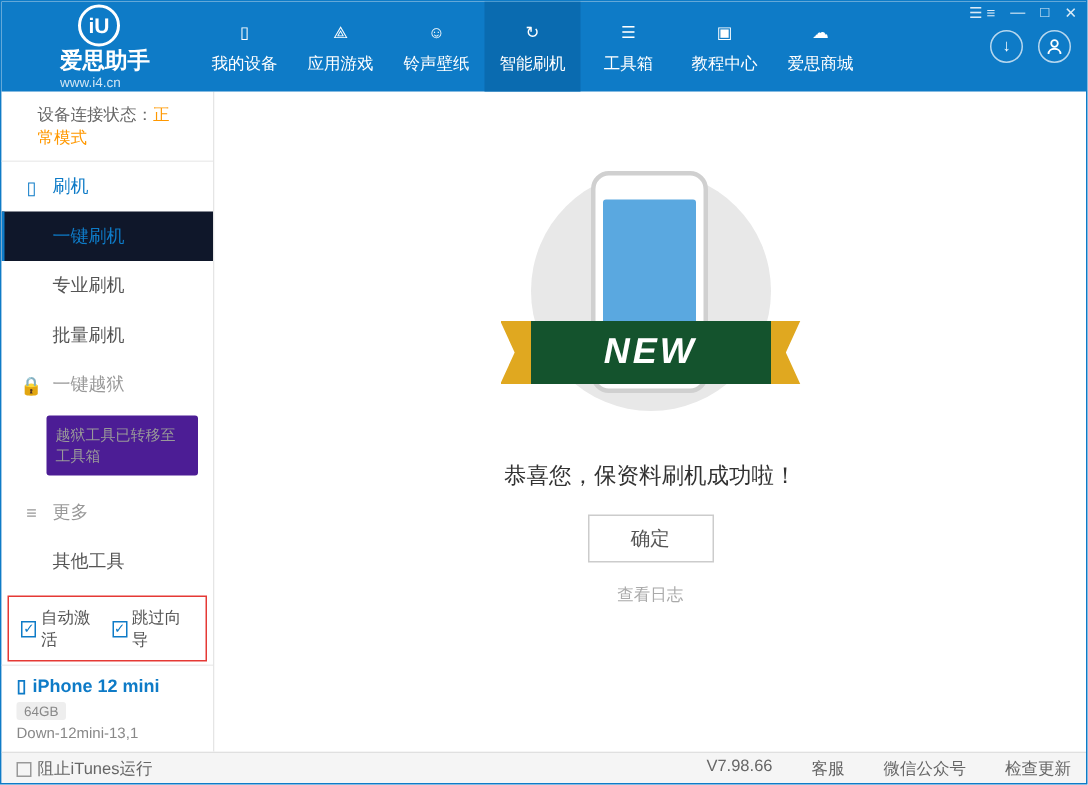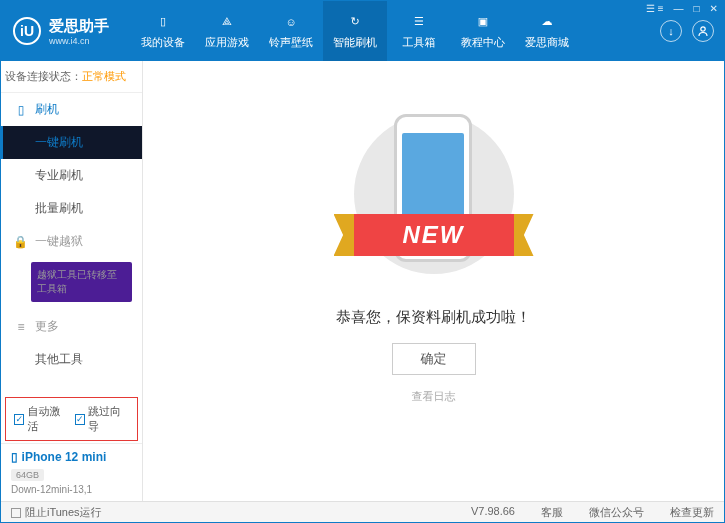--- a/index.html
+++ b/index.html
@@ -1,33 +1,33 @@
 <!DOCTYPE html>
 <html><head>
 <meta charset="utf-8">
 <style>
 * { margin: 0; padding: 0; box-sizing: border-box; font-family: "Microsoft YaHei", sans-serif; }
 body { background: #f5f5f5; width: 725px; height: 523px; overflow: hidden; border: 1px solid #0e7bc7; }
 .header { background: #0e7bc7; height: 60px; display: flex; align-items: center; color: #fff; position: relative; }
-.logo { display: flex; align-items: center; padding: 0 12px; min-width: 130px; }
+.logo { display: flex; align-items: center; padding: 0 12px; min-width: 130px; flex-direction: column; }
 .logo-icon { width: 28px; height: 28px; border: 2px solid #fff; border-radius: 50%; display: flex; align-items: center; justify-content: center; font-weight: bold; font-size: 14px; }
 .logo-text { margin-left: 8px; }
 .logo-title { font-size: 15px; font-weight: bold; }
 .logo-url { font-size: 9px; opacity: 0.8; }
 .tabs { display: flex; height: 100%; flex: 1; }
 .tab { width: 64px; display: flex; flex-direction: column; align-items: center; justify-content: center; font-size: 11px; cursor: pointer; gap: 4px; }
 .tab.active { background: #0a6bb0; }
 .tab-icon { width: 20px; height: 18px; display: flex; align-items: center; justify-content: center; }
 .header-right { display: flex; align-items: center; gap: 10px; padding-right: 10px; }
 .circle-btn { width: 22px; height: 22px; border: 1.5px solid rgba(255,255,255,0.7); border-radius: 50%; display: flex; align-items: center; justify-content: center; cursor: pointer; color: #fff; font-size: 11px; }
 .win-controls { position: absolute; top: 2px; right: 4px; display: flex; gap: 6px; font-size: 10px; color: rgba(255,255,255,0.85); }
 .win-controls span { cursor: pointer; padding: 0 2px; }
 .body { display: flex; height: 440px; }
 .sidebar { width: 142px; background: #fff; border-right: 1px solid #e5e5e5; display: flex; flex-direction: column; }
-.status-bar { padding: 8px 4px; font-size: 11px; color: #666; border-bottom: 1px solid #eee; }
+.status-bar { padding: 8px 24px; font-size: 11px; color: #666; border-bottom: 1px solid #eee; }
 .status-val { color: #ff9800; }
 .menu { flex: 1; overflow-y: auto; font-size: 12px; }
 .menu-section { padding: 8px 14px; color: #0e7bc7; display: flex; align-items: center; gap: 8px; cursor: pointer; }
 .menu-section.gray { color: #999; }
 .menu-item { padding: 8px 10px 8px 34px; color: #555; cursor: pointer; }
 .menu-item.active { background: #0f172a; color: #0e7bc7; border-left: 2px solid #0e7bc7; padding-left: 32px; }
 .menu-note { margin: 4px 10px 8px 30px; padding: 6px; background: #4c1d95; color: #999; font-size: 10px; border-radius: 2px; }
 .checkbox-row { padding: 6px 8px; display: flex; gap: 6px; font-size: 11px; border: 1.5px solid #e53935; margin: 2px 4px; }
 .checkbox-item { display: flex; align-items: center; gap: 3px; color: #555; cursor: pointer; }
 .chk { width: 11px; height: 11px; border: 1px solid #0e7bc7; display: inline-flex; align-items: center; justify-content: center; color: #0e7bc7; font-size: 9px; }
@@ -35,21 +35,21 @@
 .device-name { color: #0e7bc7; font-size: 12px; font-weight: bold; display: flex; align-items: center; gap: 4px; }
 .device-badge { display: inline-block; background: #eee; color: #888; font-size: 9px; padding: 1px 5px; border-radius: 2px; margin-top: 2px; text-align: center; }
 .device-sub { color: #888; font-size: 10px; margin-top: 2px; }
 .main { flex: 1; background: #fff; display: flex; flex-direction: column; align-items: center; padding-top: 45px; }
 .phone-img { position: relative; width: 180px; height: 180px; }
 .bg-circle { position: absolute; width: 160px; height: 160px; background: #e8e8e8; border-radius: 50%; left: 10px; top: 8px; }
 .phone { position: absolute; width: 78px; height: 148px; background: #fff; border: 3px solid #d0d0d0; border-radius: 12px; left: 50px; top: 8px; }
 .phone-screen { position: absolute; background: #5aa8e0; left: 5px; right: 5px; top: 16px; bottom: 18px; border-radius: 2px; }
 .phone-home { position: absolute; width: 9px; height: 9px; border: 1.5px solid #ccc; border-radius: 50%; bottom: 4px; left: 50%; transform: translateX(-50%); }
 .ribbon { position: absolute; bottom: 30px; left: -10px; right: -10px; height: 42px; }
-.ribbon-mid { position: absolute; left: 20px; right: 20px; height: 100%; background: #ef4444; display: flex; align-items: center; justify-content: center; color: #fff; font-weight: 900; font-size: 24px; font-style: italic; letter-spacing: 2px; }
+.ribbon-mid { position: absolute; left: 20px; right: 20px; height: 100%; background: #14532d; display: flex; align-items: center; justify-content: center; color: #fff; font-weight: 900; font-size: 24px; font-style: italic; letter-spacing: 2px; }
 .ribbon-l, .ribbon-r { position: absolute; width: 24px; height: 100%; background: #e0a820; }
 .ribbon-l { left: 0; clip-path: polygon(0 0, 100% 0, 100% 100%, 0 100%, 40% 50%); }
 .ribbon-r { right: 0; clip-path: polygon(0 0, 100% 0, 60% 50%, 100% 100%, 0 100%); }
 .success-text { margin-top: 22px; font-size: 15px; color: #333; }
 .ok-btn { margin-top: 16px; padding: 6px 28px; border: 1px solid #ccc; background: #fff; font-size: 13px; color: #555; cursor: pointer; }
 .log-link { margin-top: 14px; font-size: 11px; color: #aaa; cursor: pointer; }
 .footer { height: 22px; background: #f5f5f5; border-top: 1px solid #e0e0e0; display: flex; align-items: center; font-size: 11px; color: #666; padding: 0 10px; }
 .footer-chk { display: flex; align-items: center; gap: 4px; cursor: pointer; }
 .footer-chk .box { width: 10px; height: 10px; border: 1px solid #999; }
 .footer-right { margin-left: auto; display: flex; gap: 26px; }

